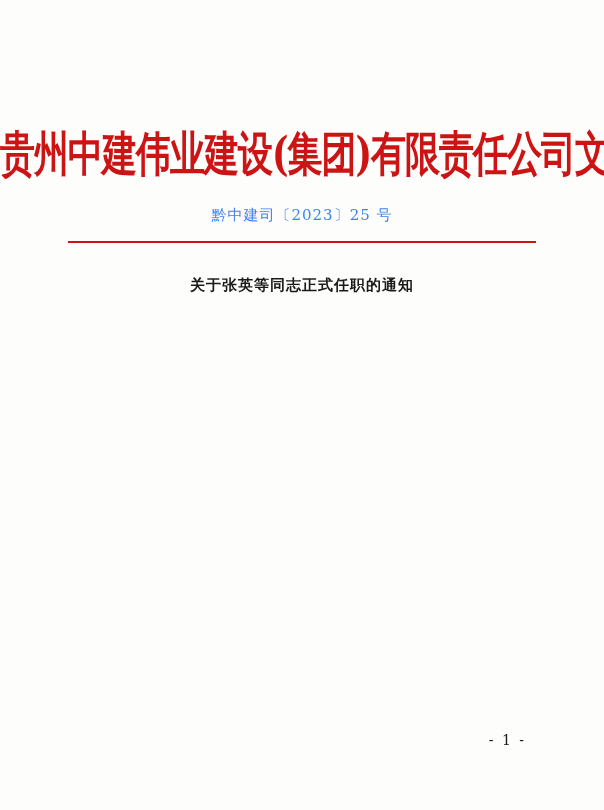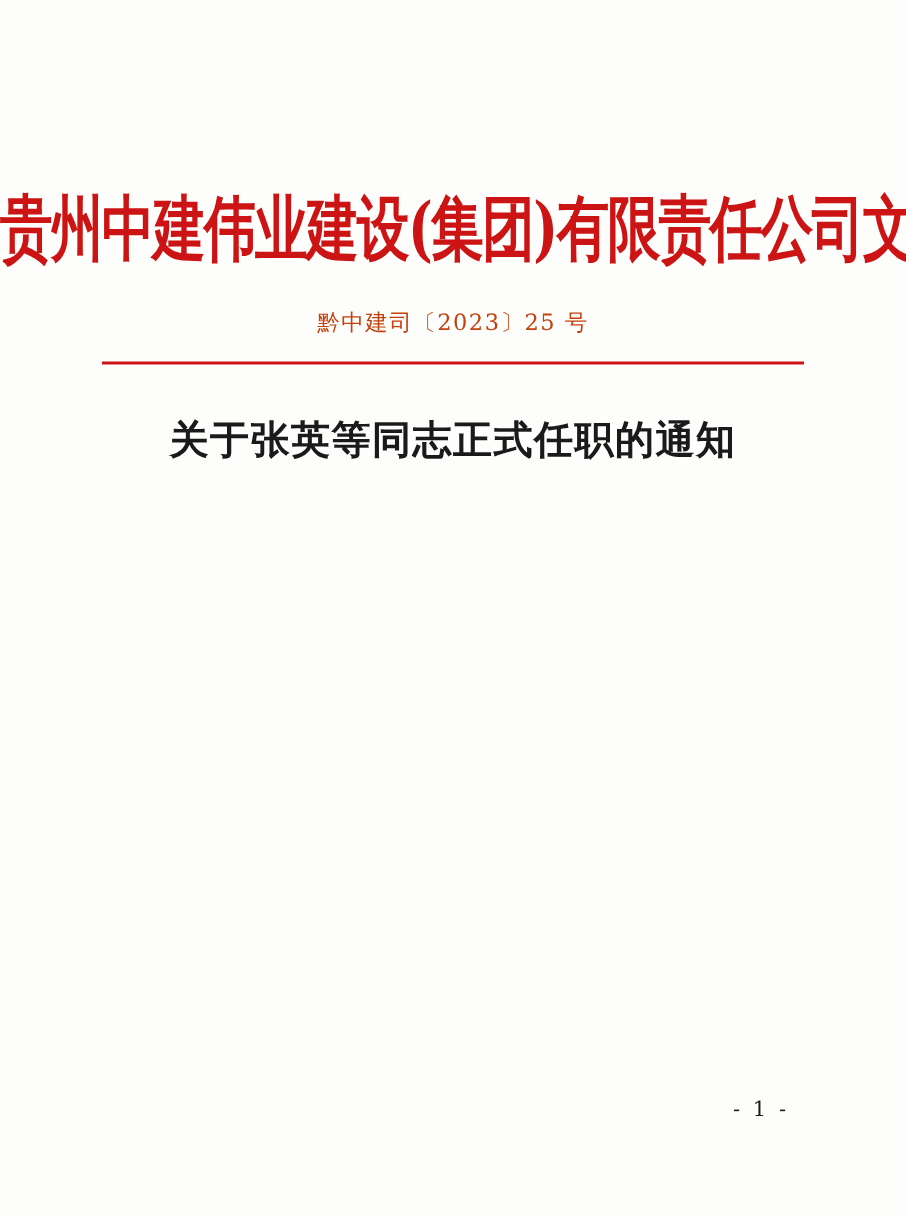--- a/index.html
+++ b/index.html
@@ -30,34 +30,34 @@
     letter-spacing: -1px;
     line-height: 1.1;
     padding-top: 95px;
     white-space: nowrap;
     transform: scaleY(1.35);
     transform-origin: center top;
   }
   .doc-number {
     text-align: center;
     font-size: 15px;
-    color: #c2410c;
+    color: #3b82f6;
     margin-top: 72px;
     letter-spacing: 1px;
     font-family: "DejaVu Serif", "Liberation Serif", serif;
   }
   .red-rule {
     width: 468px;
     height: 2px;
     background: #cc1414;
     margin: 16px auto 0 auto;
   }
   .doc-title {
     text-align: center;
-    font-size: 26px;
+    font-size: 15px;
     font-weight: bold;
     margin-top: 33px;
     letter-spacing: 1px;
     font-family: "DejaVu Serif", "Liberation Serif", serif;
   }
   .body-block {
     margin: 30px auto 0 auto;
     width: 468px;
     font-size: 14.5px;
     line-height: 2.05;

